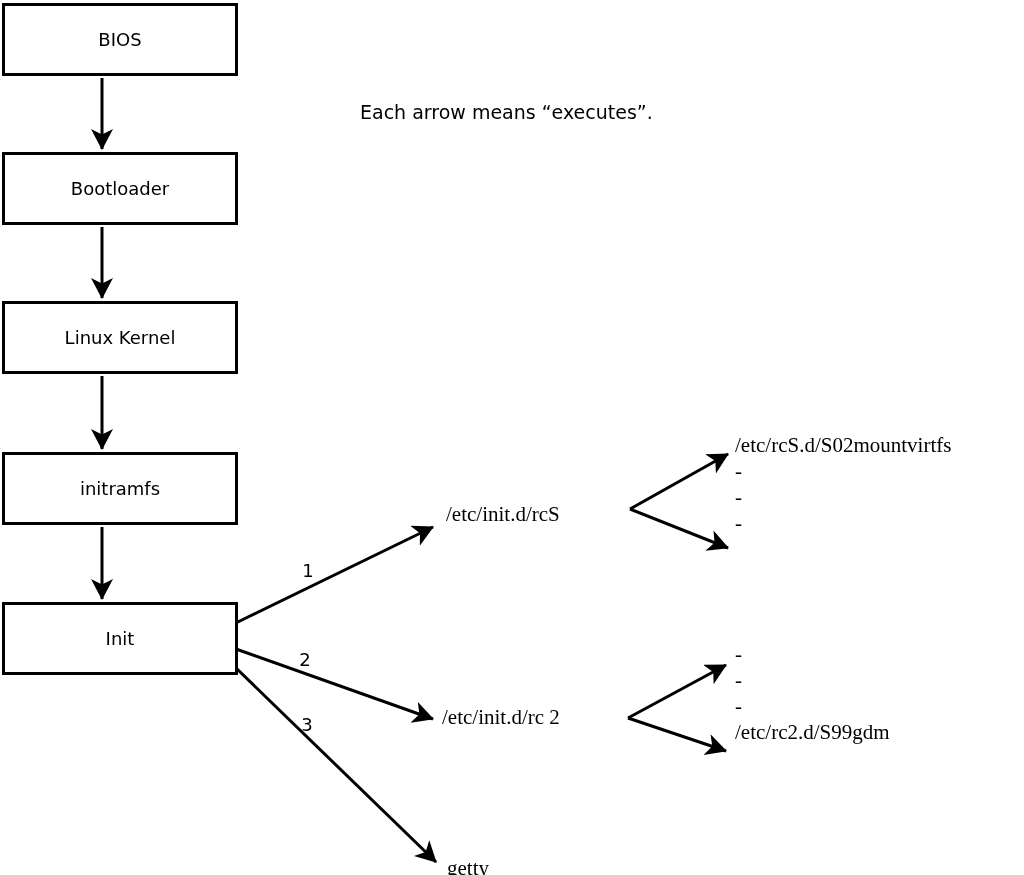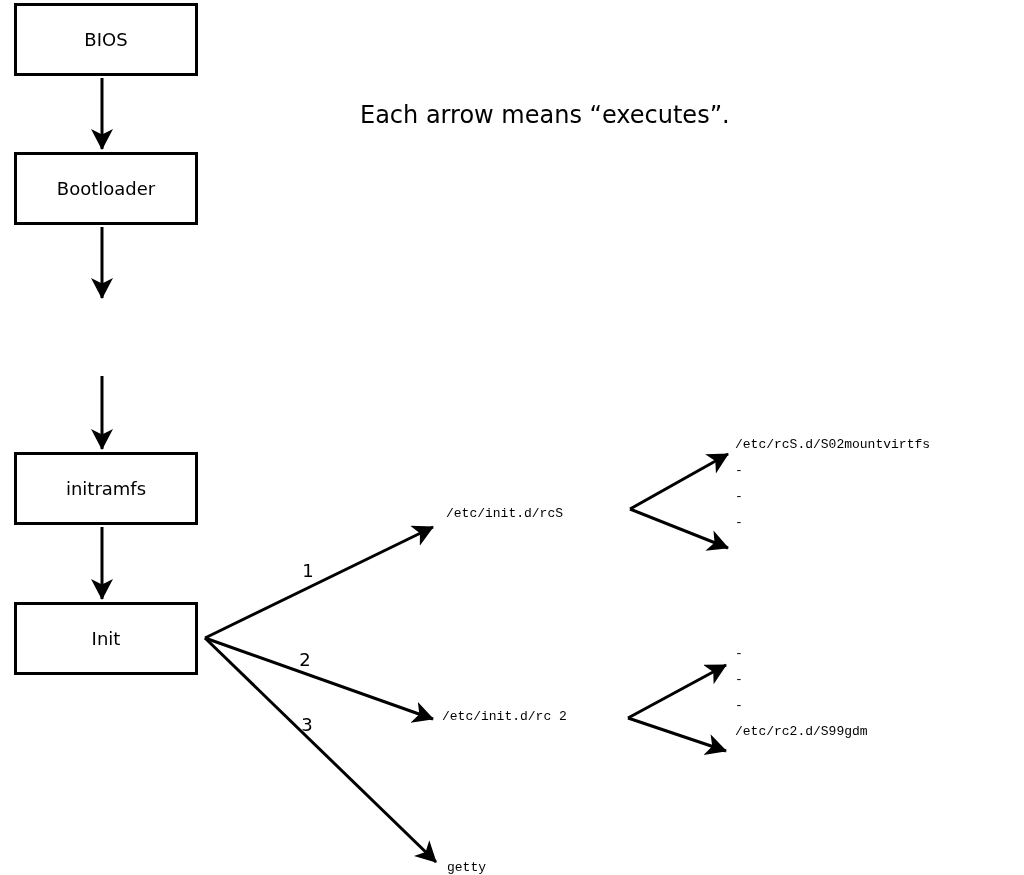--- a/index.html
+++ b/index.html
@@ -31,49 +31,49 @@
     stroke: var(--line);
     stroke-width: 3;
     fill: none;
   }
   .arrowhead-path {
     fill: var(--line);
     stroke: none;
   }
   .flowbox {
     position: absolute;
-    left: 14px;
-    width: 184px;
+    left: 2px;
+    width: 236px;
     height: 73px;
     box-sizing: border-box;
     border: 3px solid var(--line);
     background: var(--box-fill);
     display: flex;
     align-items: center;
     justify-content: center;
     font-size: 18px;
   }
   .note {
     position: absolute;
     left: 360px;
     top: 101px;
-    font-size: 24px;
+    font-size: 19px;
     white-space: nowrap;
     text-align: center;
   }
   .branch-num {
     position: absolute;
     width: 22px;
     text-align: center;
     font-size: 18px;
     line-height: 20px;
   }
   .mono {
-    font-family: Liberation Mono, monospace;
-    font-size: 13px;
+    font-family: Liberation Serif, serif;
+    font-size: 21px;
     white-space: pre;
   }
   .target {
     position: absolute;
     line-height: 24px;
   }
   .child-col {
     position: absolute;
     left: 735px;
     display: flex;
@@ -111,20 +111,23 @@
     <line class="arrow" x1="628" y1="718" x2="726" y2="665" marker-end="url(#ah)"></line>
     <line class="arrow" x1="628" y1="718" x2="726" y2="751" marker-end="url(#ah)"></line>
   </svg>
 
   <div class="flowbox" style="top:3px">
     <span>BIOS</span>
   </div>
   <div class="flowbox" style="top:152px">
     <span>Bootloader</span>
   </div>
+  <div class="flowbox" style="top:301px">
+    <span>Linux Kernel</span>
+  </div>
   <div class="flowbox" style="top:602px">
     <span>Init</span>
   </div>
   <div class="flowbox" style="top:452px">
     <span>initramfs</span>
   </div>
 
   <div class="note">Each arrow means “executes”.</div>
 
   <div class="branch-num" style="left:297px; top:561px">1</div>

